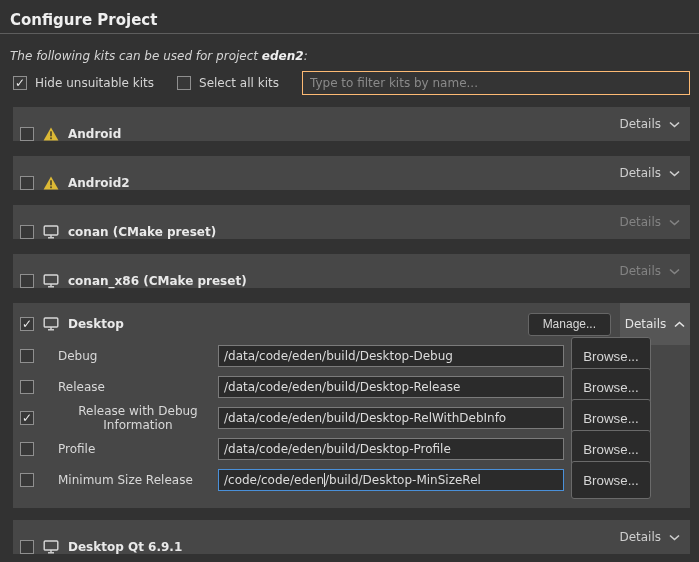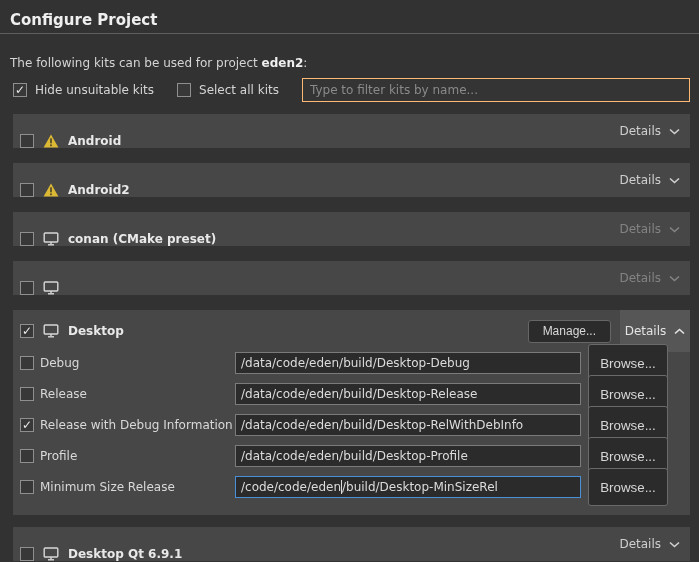--- a/index.html
+++ b/index.html
@@ -5,21 +5,21 @@
   html,body { margin:0; padding:0; }
   body {
     width:699px; height:562px; overflow:hidden;
     background:#323232;
     font-family:"DejaVu Sans","Liberation Sans",sans-serif;
     font-size:12px; color:#d5d5d5;
     position:relative;
   }
   .title { font-size:15px; font-weight:bold; color:#efefef; padding:11px 10px 4px 10px; }
   .separator { height:1px; background:#5e5e5e; }
-  .intro { margin:22px 10px 0 10px; color:#d5d5d5; }
+  .intro { margin:15px 10px 0 10px; color:#d5d5d5;font-style:italic; }
   .intro .proj { font-weight:bold; color:#efefef; }
 
   .controls { margin:8px 9px 0 13px; display:flex; align-items:center; height:24px; }
   .check-label { display:flex; align-items:center; gap:8px; margin-right:23px; cursor:default; }
   .cb {
     box-sizing:border-box; width:14px; height:14px; flex:0 0 14px;
     border:1px solid #8f8f8f; background:#383838;
     color:#ececec; font-size:12px; line-height:12px;
     display:inline-flex; align-items:center; justify-content:center;
   }
@@ -53,21 +53,21 @@
     color:#d9d9d9; font-size:12px; display:flex; align-items:center;
   }
   .details-toggle {
     width:70px; height:42px; background:#565656;
     display:flex; align-items:center; justify-content:center; gap:8px;
     color:#e4e4e4;
   }
 
   .cfg-row { display:flex; align-items:center; margin:0 0 9px 7px; height:22px; }
   .cfg-row:first-of-type { margin-top:7px; }
-  .cfg-label { display:flex; align-items:center; gap:6px; width:215px; color:#d9d9d9;text-align:center; }
+  .cfg-label { display:flex; align-items:center; gap:24px; width:198px; color:#d9d9d9;text-align:center; }
   .path-input {
     box-sizing:border-box; width:346px; height:22px;
     background:#2b2b2b; border:1px solid #7b7b7b;
     color:#dcdcdc; padding:0 5px;
     display:flex; align-items:center; white-space:pre; overflow:hidden;
   }
   .path-input.focused { border:1px solid #4a90d9; }
   .caret { display:inline-block; width:1px; height:14px; background:#dcdcdc; }
   .browse-btn {
     box-sizing:border-box; margin-left:7px; width:80px; height:38px;
@@ -156,20 +156,21 @@
 
   <div class="kit-row">
     <span class="cb"></span>
     <span class="kit-icon">
       <svg width="16" height="14" viewBox="0 0 16 14">
           <rect x="1.2" y="1" width="13.6" height="9" rx="1" fill="none" stroke="#d8d8d8" stroke-width="1.4"></rect>
           <path d="M8 10 v2" stroke="#d8d8d8" stroke-width="1.4"></path>
           <path d="M5 12.8 h6" stroke="#d8d8d8" stroke-width="1.4"></path>
         </svg>
     </span>
+    <span class="kit-name">conan_x86 (CMake preset)</span>
     <span class="spacer"></span>
     <div class="details-btn disabled">
       <span>Details</span>
       <span><svg width="11" height="7" viewBox="0 0 11 7">
             <path d="M1 1.5 L5.5 5.5 L10 1.5" fill="none" stroke="currentColor" stroke-width="1.6"></path>
           </svg></span>
     </div>
   </div>
 
   <div class="kit-section">

